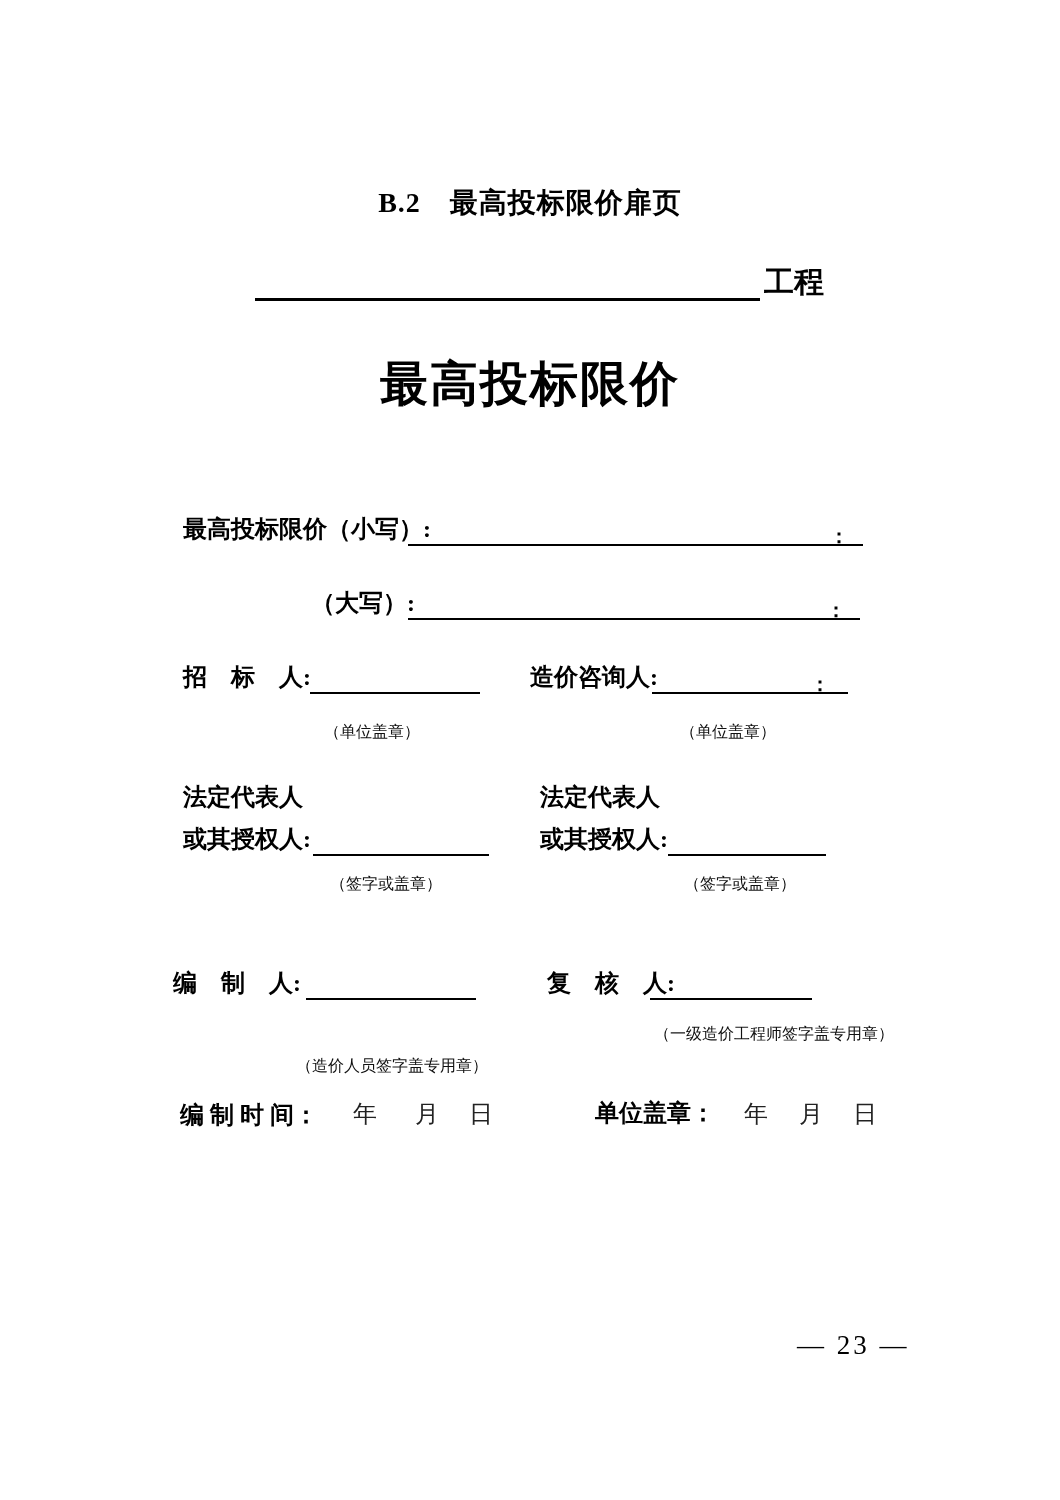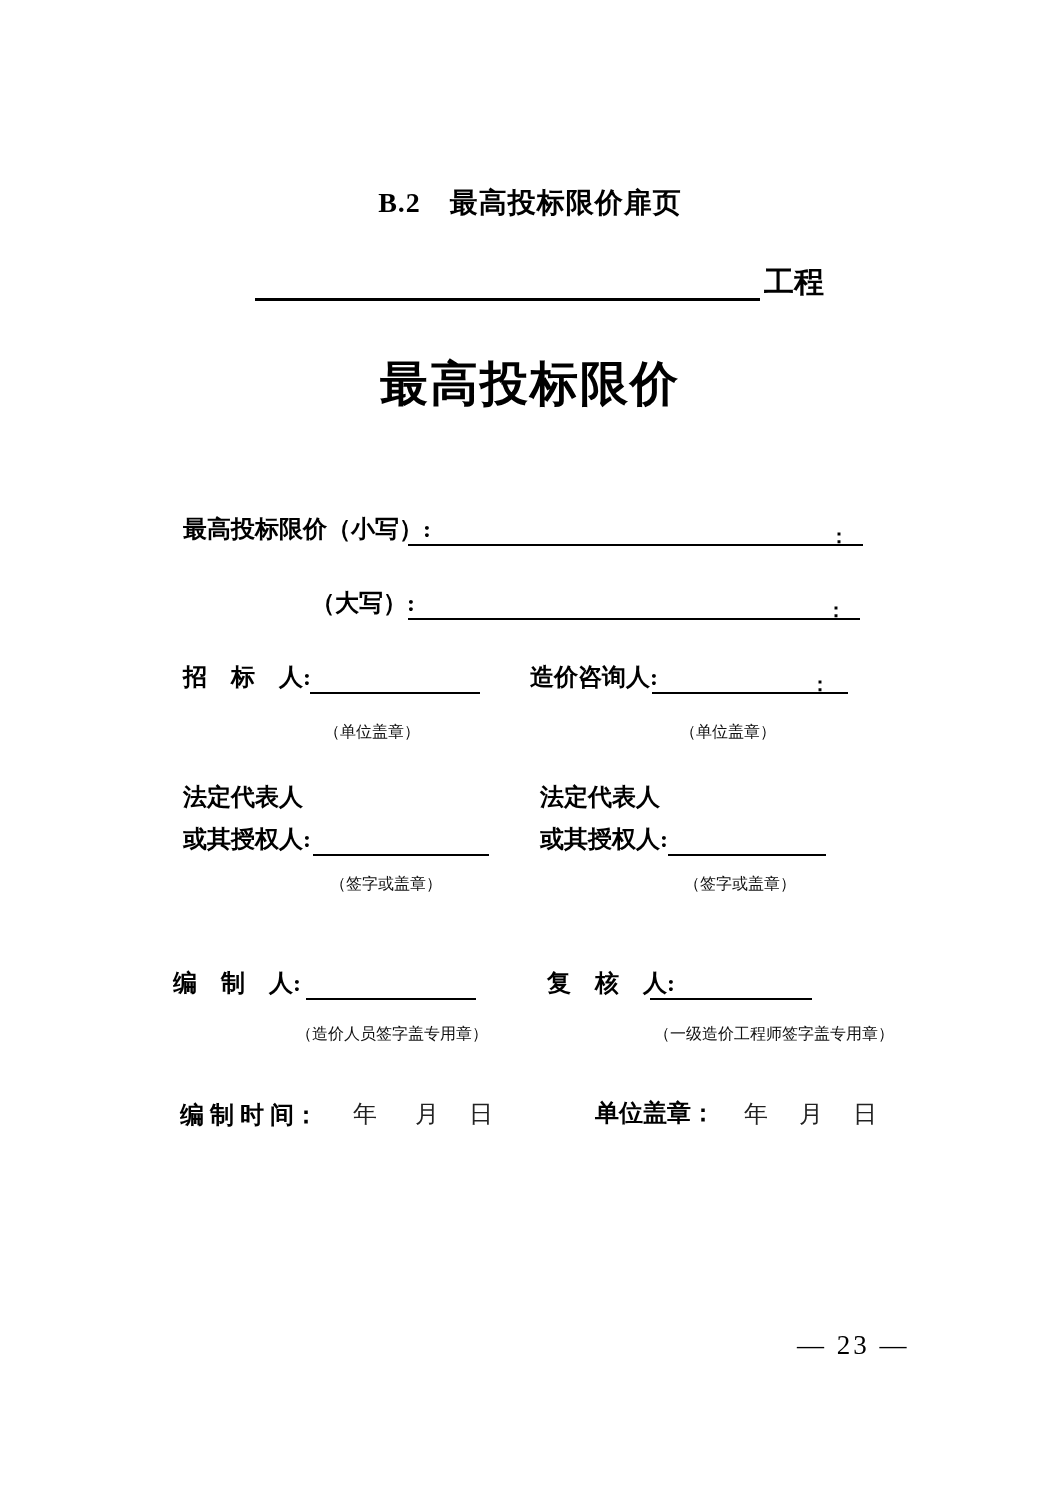--- a/index.html
+++ b/index.html
@@ -98,21 +98,21 @@
   <div class="abs uline" style="left:668px; top:826px; width:158px; height:30px;"></div>
 
   <div class="abs caption" style="left:330px; top:874px;">（签字或盖章）</div>
   <div class="abs caption" style="left:684px; top:874px;">（签字或盖章）</div>
 
   <div class="abs lbl" style="left:173px; top:968px;">编　制　人:</div>
   <div class="abs uline" style="left:306px; top:970px; width:170px; height:30px;"></div>
   <div class="abs lbl" style="left:523px; top:968px;margin-left:24px;">复　核　人:</div>
   <div class="abs uline" style="left:650px; top:970px; width:162px; height:30px;"></div>
 
-  <div class="abs caption" style="left:296px; top:1024px;">（造价人员签字盖专用章）</div>
+  <div class="abs caption" style="left:296px; top:1056px;">（造价人员签字盖专用章）</div>
   <div class="abs caption" style="left:618px; top:1024px;margin-left:36px;">（一级造价工程师签字盖专用章）</div>
 
   <div class="abs lbl" style="left:180px; top:1100px;">编 制 时 间：</div>
   <div class="abs ymd" style="left:353px; top:1098px;">年</div>
   <div class="abs ymd" style="left:415px; top:1098px;">月</div>
   <div class="abs ymd" style="left:469px; top:1098px;">日</div>
 
   <div class="abs lbl" style="left:595px; top:1098px;">单位盖章：</div>
   <div class="abs ymd" style="left:744px; top:1098px;">年</div>
   <div class="abs ymd" style="left:799px; top:1098px;">月</div>

